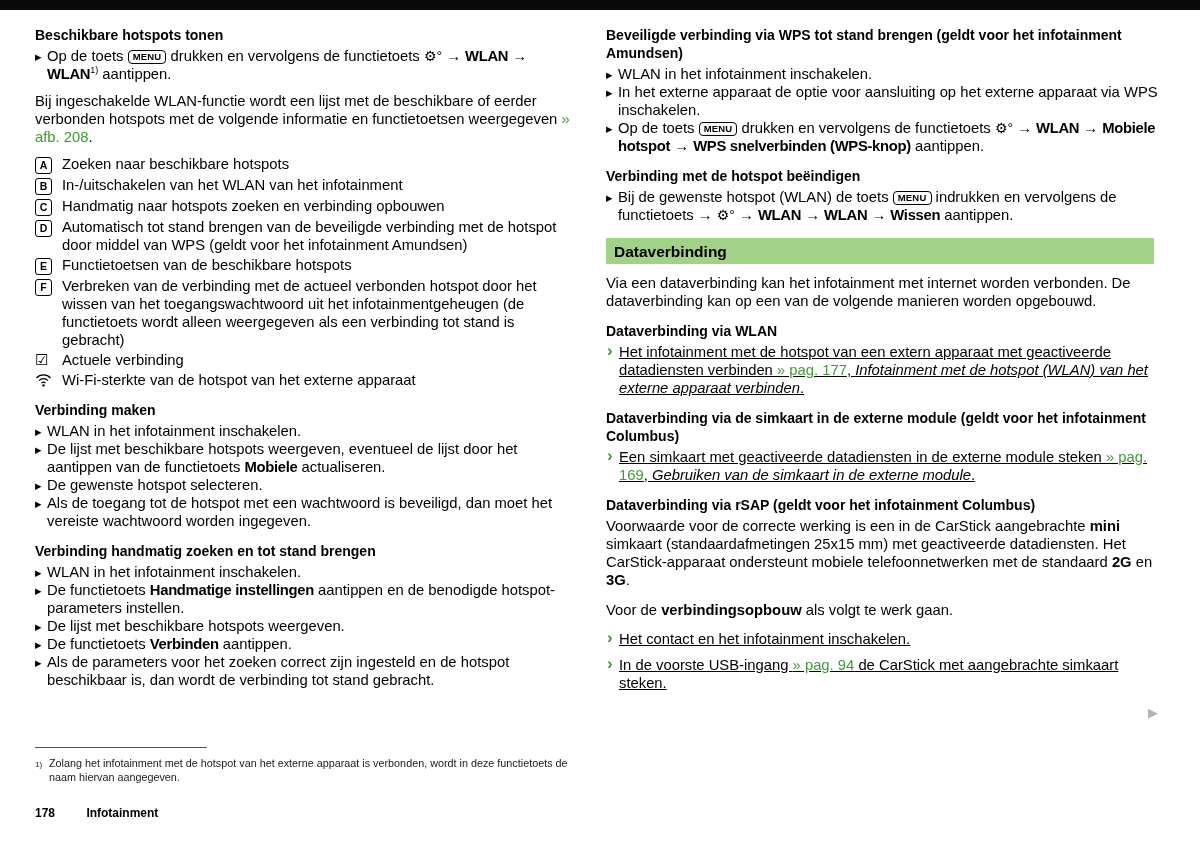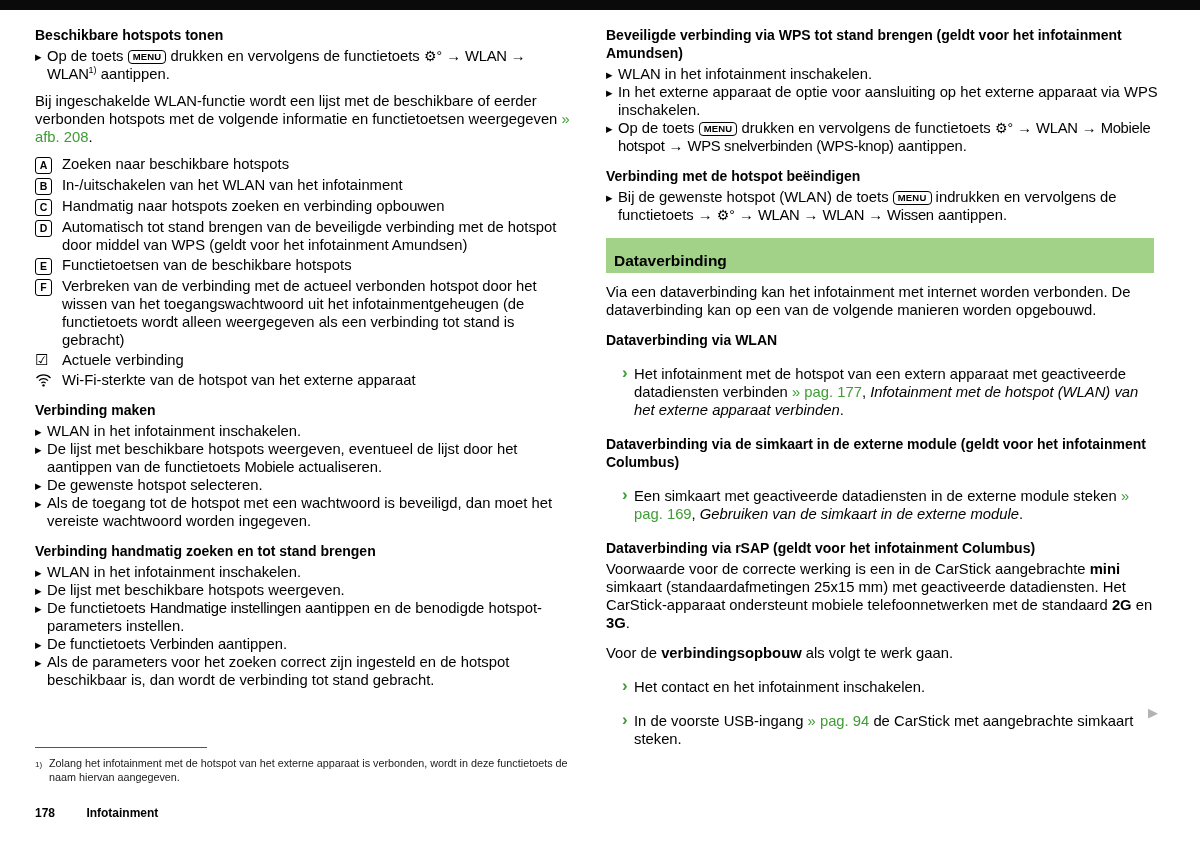--- a/index.html
+++ b/index.html
@@ -18,36 +18,36 @@
   .col-left{left:35px;width:541px;}
   .col-right{left:606px;width:560px;}
 
   .h{font-weight:bold;font-size:14px;margin:12px 0 3px 0;}
   .h.first{margin-top:0;}
   .para{margin:9px 0;}
 
   .bullet{position:relative;padding-left:12px;margin:0;}
   .bullet::before{content:"▶";position:absolute;left:0;top:1px;font-size:8.5px;color:#000;}
 
-  .chev{position:relative;padding-left:12px;margin:16px;}
+  .chev{position:relative;padding-left:12px;margin:1px;text-decoration:underline;}
   .chev::before{content:"›";position:absolute;left:0;top:-1px;color:var(--green);font-weight:bold;font-size:17px;}
   .chev.gap{margin-top:8px;}
 
   .legend{margin:8px 0 10px 0;}
   .legend-item{display:flex;margin:0 0 2px 0;}
   .legend-icon{flex:0 0 18px;margin-right:9px;}
   .box-letter{display:inline-block;width:15px;height:15px;border:1px solid #000;border-radius:3px;
     font-size:10.5px;font-weight:bold;text-align:center;line-height:15px;margin-top:1px;}
   .sym{font-size:15px;line-height:18px;}
   .legend-text{flex:1;}
 
   .greenbar{background:var(--bar);font-weight:bold;font-size:15.5px;line-height:17px;
-    padding:14px 8px 4px 8px;margin:14px 12px 10px 0;}
+    padding:5px 8px 4px 8px;margin:14px 12px 10px 0;}
 
-  .seg-key{font-weight:normal;letter-spacing:-0.3px;text-align:right;}
+  .seg-key{font-weight:bold;letter-spacing:-0.3px;text-align:right;}
   .seg-link{color:var(--green);cursor:pointer;}
   .seg-i{font-style:italic;}
   .seg-b{font-weight:bold;}
   .seg-sup{font-size:9px;vertical-align:super;line-height:0;}
   .seg-menu{display:inline-block;border:1px solid #000;border-radius:4px;padding:0 4px;
     font-size:9.5px;font-weight:bold;line-height:12px;vertical-align:1.5px;letter-spacing:0.2px;}
   .seg-icon{font-size:14px;}
 
   .footnote-block{position:absolute;left:35px;top:747px;width:545px;}
   .fn-rule{border:none;border-top:1px solid #555;width:172px;margin:0 0 9px 0;height:0;}
@@ -122,22 +122,22 @@
   </div>
 
   <div class="h">Verbinding maken</div>
   <div class="bullet"><span><span>WLAN in het infotainment inschakelen.</span></span></div>
   <div class="bullet"><span><span>De lijst met beschikbare hotspots weergeven, eventueel de lijst door het aantippen van de functietoets </span><span class="seg-key">Mobiele</span><span> actualiseren.</span></span></div>
   <div class="bullet"><span><span>De gewenste hotspot selecteren.</span></span></div>
   <div class="bullet"><span><span>Als de toegang tot de hotspot met een wachtwoord is beveiligd, dan moet het vereiste wachtwoord worden ingegeven.</span></span></div>
 
   <div class="h">Verbinding handmatig zoeken en tot stand brengen</div>
   <div class="bullet"><span><span>WLAN in het infotainment inschakelen.</span></span></div>
+  <div class="bullet"><span><span>De functietoets </span><span class="seg-key">Handmatige instellingen</span><span> aantippen en de benodigde hotspot-parameters instellen.</span></span></div>
   <div class="bullet"><span><span>De lijst met beschikbare hotspots weergeven.</span></span></div>
-  <div class="bullet"><span><span>De functietoets </span><span class="seg-key">Handmatige instellingen</span><span> aantippen en de benodigde hotspot-parameters instellen.</span></span></div>
   <div class="bullet"><span><span>De functietoets </span><span class="seg-key">Verbinden</span><span> aantippen.</span></span></div>
   <div class="bullet"><span><span>Als de parameters voor het zoeken correct zijn ingesteld en de hotspot beschikbaar is, dan wordt de verbinding tot stand gebracht.</span></span></div>
 </div>
 
 <div class="col col-right">
 
   <div class="h first">Beveiligde verbinding via WPS tot stand brengen (geldt voor het infotainment Amundsen)</div>
   <div class="bullet"><span><span>WLAN in het infotainment inschakelen.</span></span></div>
   <div class="bullet"><span><span>In het externe apparaat de optie voor aansluiting op het externe apparaat via WPS inschakelen.</span></span></div>
   <div class="bullet"><span><span>Op de toets </span><span class="seg-menu">MENU</span><span> drukken en vervolgens de functietoets </span><span class="seg-icon">⚙°</span><span> → </span><span class="seg-key">WLAN</span><span> → </span><span class="seg-key">Mobiele hotspot</span><span> → </span><span class="seg-key">WPS snelverbinden (WPS-knop)</span><span> aantippen.</span></span></div>

